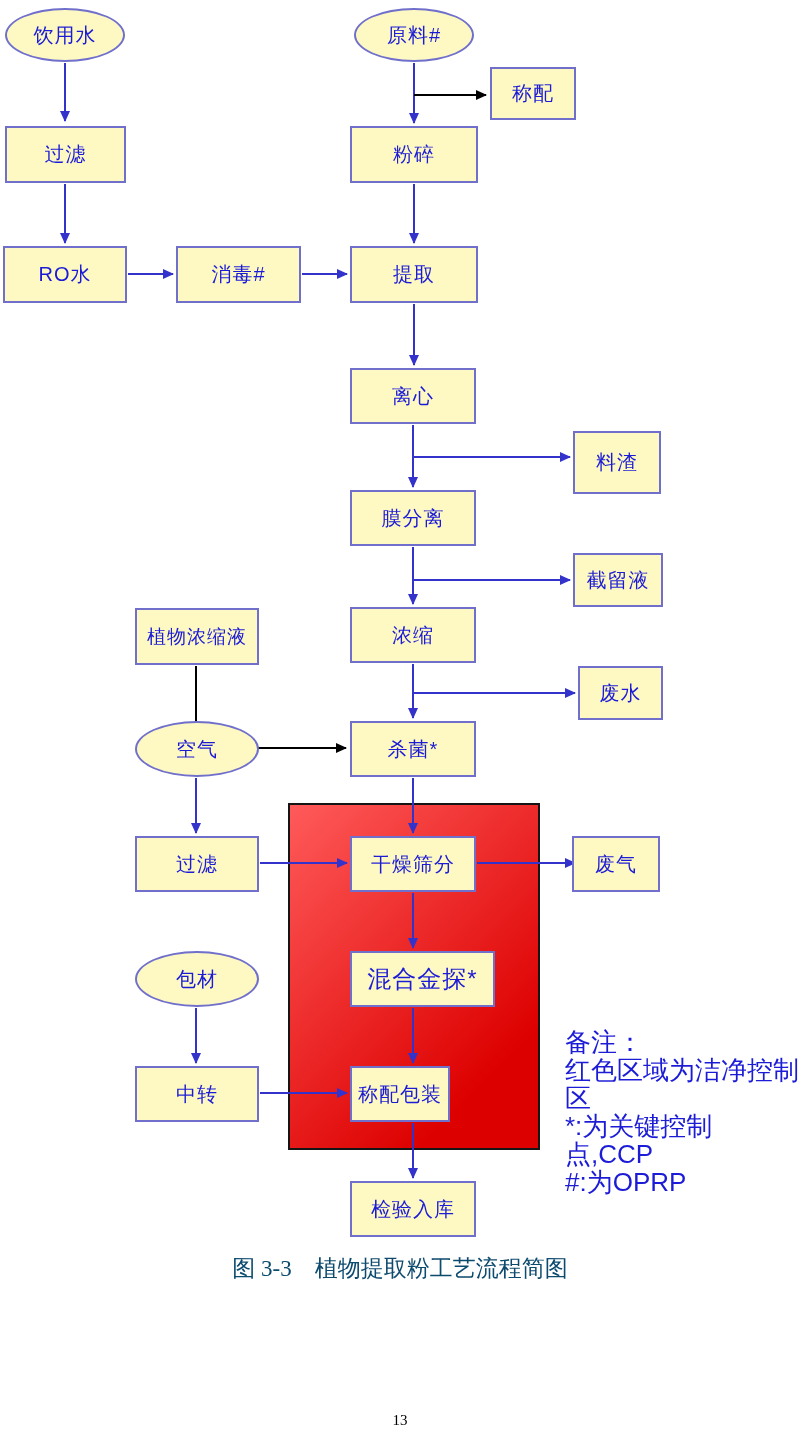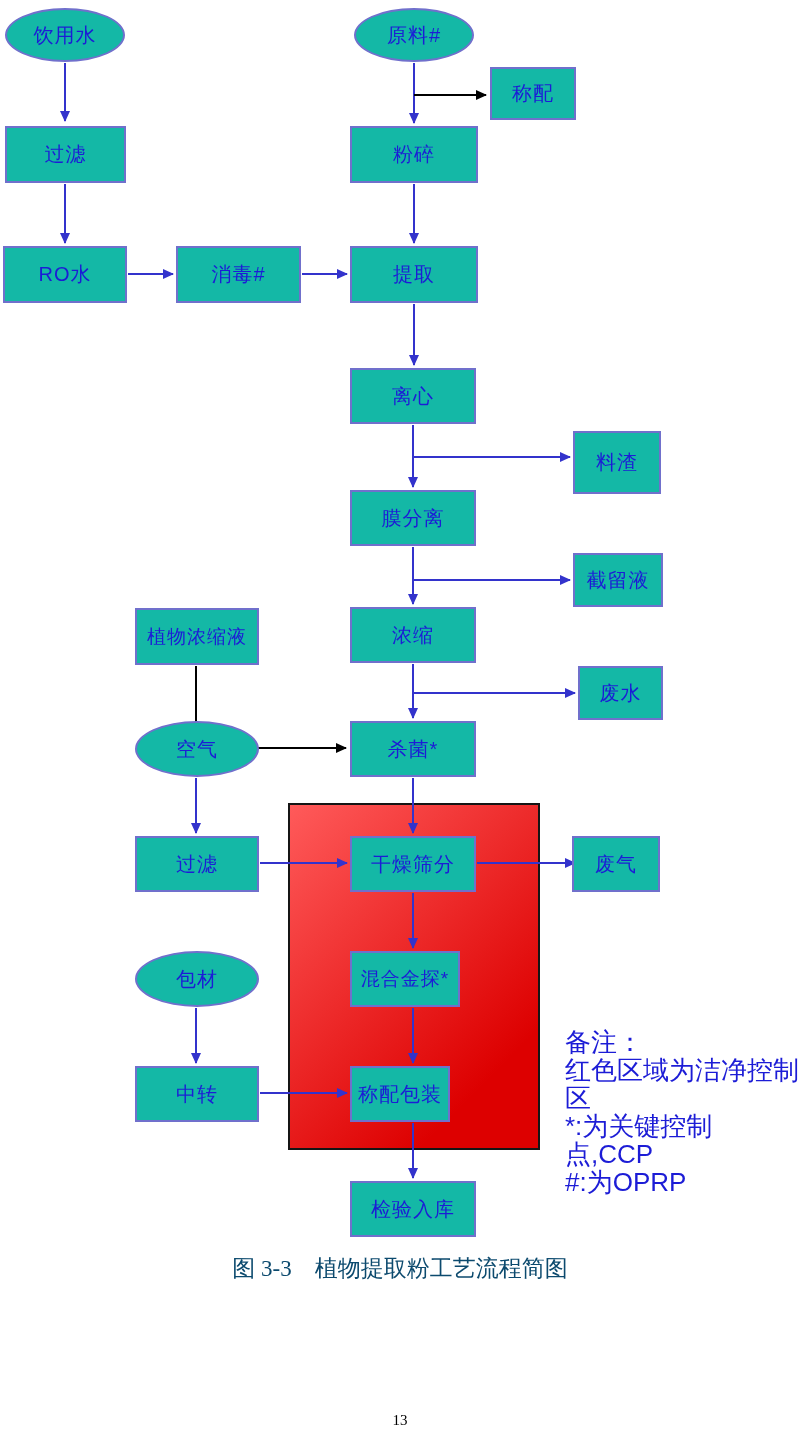--- a/index.html
+++ b/index.html
@@ -12,21 +12,21 @@
 }
 *{margin:0;padding:0;box-sizing:border-box}
 html,body{background:#ffffff}
 .page{position:relative;width:800px;height:1446px;margin:0 auto;background:#fff;font-family:"Liberation Sans",sans-serif;overflow:hidden}
 .clean-zone{position:absolute;left:288px;top:803px;width:252px;height:347px;border:2px solid #151515;background:linear-gradient(135deg,var(--clean-zone-red-light) 0%,var(--clean-zone-red-dark) 80%);z-index:1}
 .arrows{position:absolute;left:0;top:0;z-index:2}
 .arrow-blue path{stroke:var(--arrow-blue)}
 .arrow-black path{stroke:var(--arrow-black)}
 .mf-blue{fill:var(--arrow-blue)}
 .mf-black{fill:var(--arrow-black)}
-.node{position:absolute;z-index:3;background:#14b8a6;border:2px solid var(--box-border);color:var(--box-text);display:flex;align-items:center;justify-content:center;font-size:20px;letter-spacing:1px;white-space:nowrap}
+.node{position:absolute;z-index:3;background:#fef9c3;border:2px solid var(--box-border);color:var(--box-text);display:flex;align-items:center;justify-content:center;font-size:20px;letter-spacing:1px;white-space:nowrap}
 .node.ellipse{border-radius:50%}
 .notes{position:absolute;left:565px;top:1028px;z-index:3;color:var(--box-text);font-size:26px;line-height:28px}
 .caption{position:absolute;left:0;top:1253px;width:100%;text-align:center;font-family:"Liberation Serif",serif;font-size:23px;color:#0c4a6e;z-index:3}
 .page-number{position:absolute;left:0;top:1412px;width:100%;text-align:center;font-family:"Liberation Serif",serif;font-size:15px;color:#000;z-index:3}
 </style>
 </head>
 <body>
 
 <div class="page">
 
@@ -85,21 +85,21 @@
   <div class="node" style="left:573px;top:553px;width:90px;height:54px">截留液</div>
   <div class="node" style="left:350px;top:607px;width:126px;height:56px">浓缩</div>
   <div class="node" style="left:578px;top:666px;width:85px;height:54px">废水</div>
   <div class="node" style="left:135px;top:608px;width:124px;height:57px;font-size:19px">植物浓缩液</div>
   <div class="node ellipse" style="left:135px;top:721px;width:124px;height:56px">空气</div>
   <div class="node" style="left:350px;top:721px;width:126px;height:56px">杀菌*</div>
   <div class="node" style="left:135px;top:836px;width:124px;height:56px">过滤</div>
   <div class="node" style="left:350px;top:836px;width:126px;height:56px">干燥筛分</div>
   <div class="node" style="left:572px;top:836px;width:88px;height:56px">废气</div>
   <div class="node ellipse" style="left:135px;top:951px;width:124px;height:56px">包材</div>
-  <div class="node" style="left:350px;top:951px;width:110px;height:56px;font-size:19px">混合金探*</div>
+  <div class="node" style="left:350px;top:951px;width:145px;height:56px;font-size:24px">混合金探*</div>
   <div class="node" style="left:135px;top:1066px;width:124px;height:56px">中转</div>
   <div class="node" style="left:350px;top:1066px;width:100px;height:56px">称配包装</div>
   <div class="node" style="left:350px;top:1181px;width:126px;height:56px">检验入库</div>
 
   <div class="notes">
     <div>备注：</div>
     <div>红色区域为洁净控制区</div>
     <div>*:为关键控制点,CCP</div>
     <div>#:为OPRP</div>
   </div>

